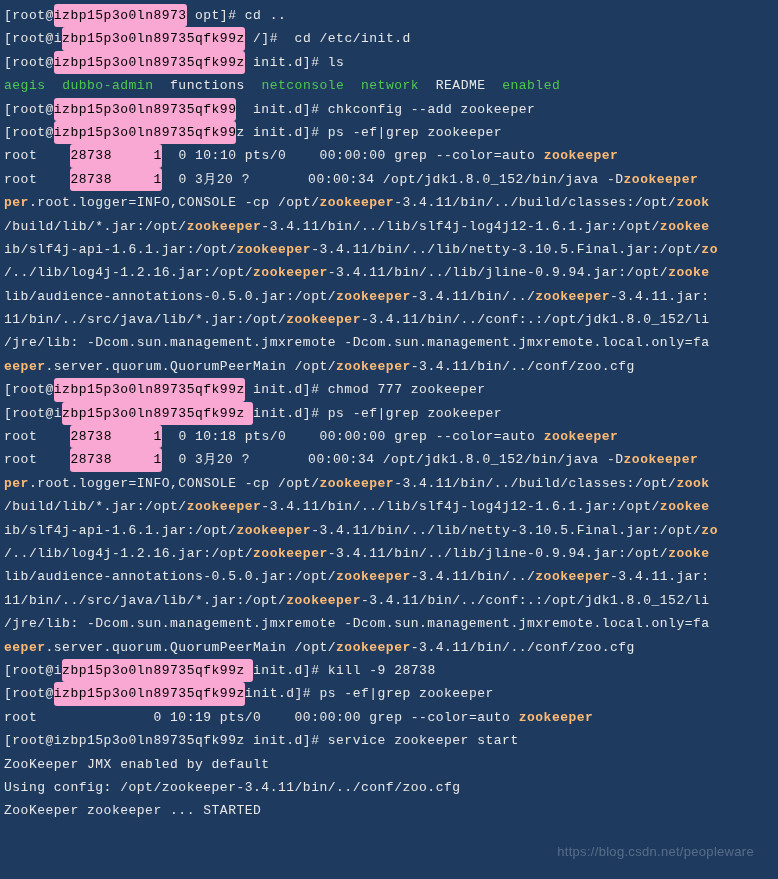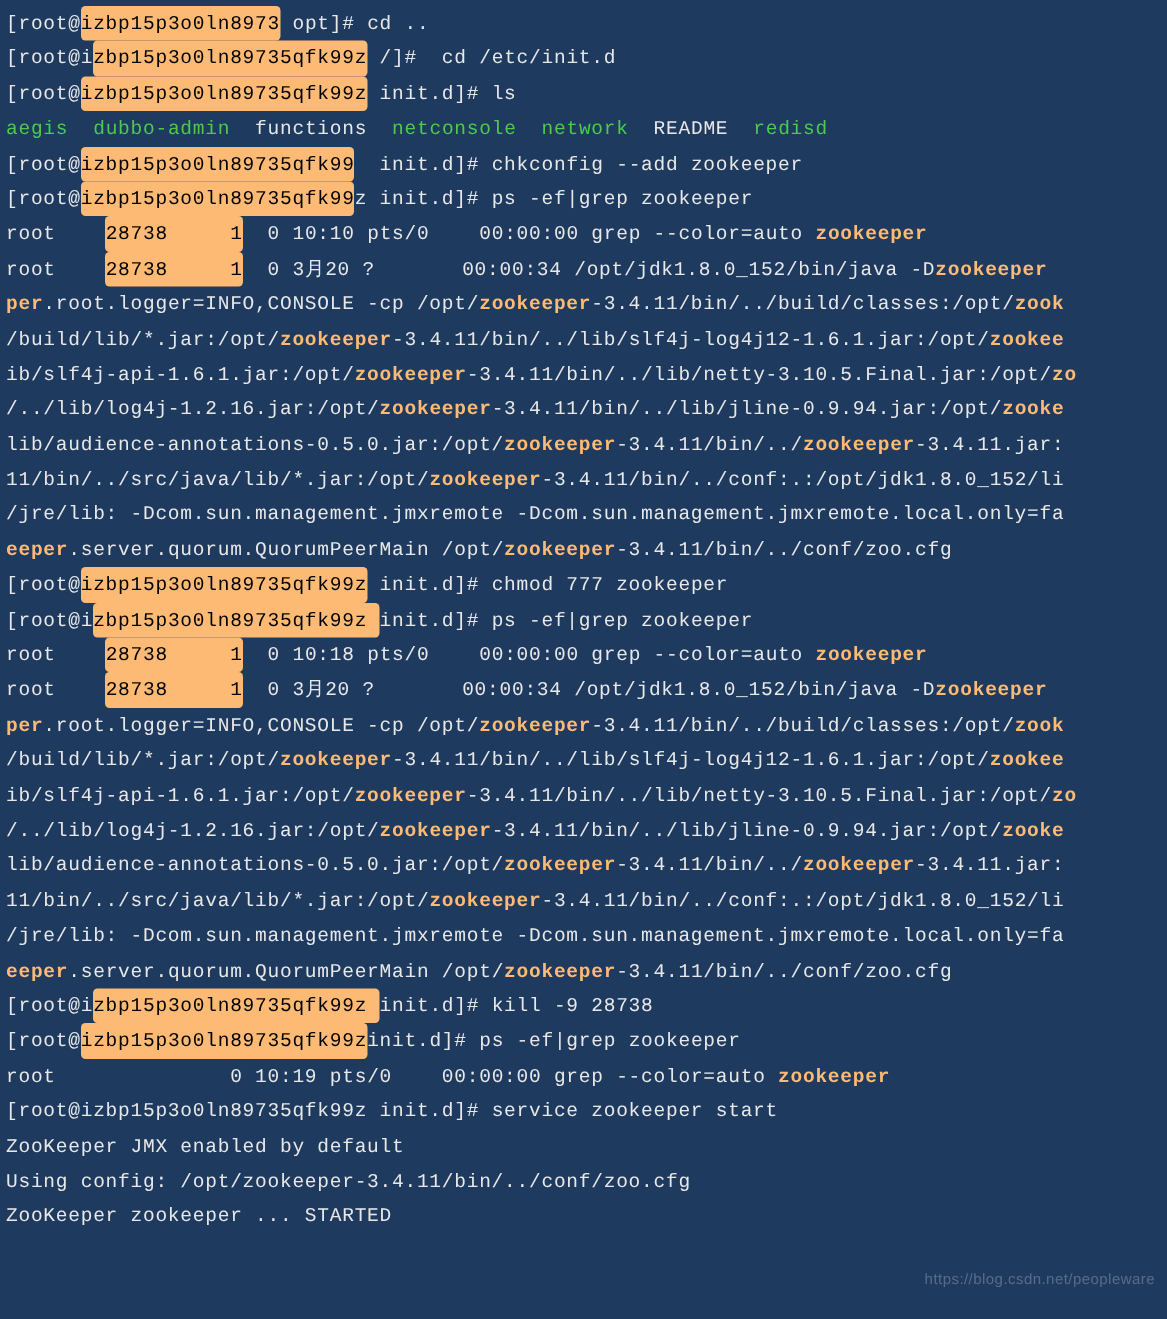--- a/index.html
+++ b/index.html
@@ -21,44 +21,44 @@
     }
     .line {
       white-space: pre;
       letter-spacing: 0.5px;
     }
     .green { color: #4ec94e; }
     .red { color: #fdba74; font-weight: bold; }
     .blue { color: #5599ff; }
     .white { color: #e8e8e8; }
     .hidden {
-      background: #fdba74;
+      background: #f9a8d4;
       color: #000;
       display: inline-block;
       border-radius: 3px;
     }
     .watermark {
       position: absolute;
       bottom: 16px;
-      right: 8px;
+      right: 24px;
       color: rgba(255,255,255,0.25);
       font-family: Arial, sans-serif;
-      font-size: 10px;
+      font-size: 13px;
       letter-spacing: 0.3px;
       text-align: center;
     }
   </style>
 </head>
 <body>
 
 <div>
 <div class="line"><span class="white">[root@</span><span class="hidden">izbp15p3o0ln8973</span> <span class="white">opt]# </span><span class="white">cd ..</span></div>
 <div class="line"><span class="white">[root@i</span><span class="hidden">zbp15p3o0ln89735qfk99z</span> <span class="white">/]#  </span><span class="white">cd /etc/init.d</span></div>
 <div class="line"><span class="white">[root@</span><span class="hidden">izbp15p3o0ln89735qfk99z</span> <span class="white">init.d]# </span><span class="white">ls</span></div>
-<div class="line"><span class="green">aegis</span>  <span class="green">dubbo-admin</span>  <span class="white">functions</span>  <span class="green">netconsole</span>  <span class="green">network</span>  <span class="white">README</span>  <span class="green">redisd</span></div>
+<div class="line"><span class="green">aegis</span>  <span class="green">dubbo-admin</span>  <span class="white">functions</span>  <span class="green">netconsole</span>  <span class="green">network</span>  <span class="white">README</span>  <span class="green">enabled</span></div>
 <div class="line"><span class="white">[root@</span><span class="hidden">izbp15p3o0ln89735qfk99</span>  <span class="white">init.d]# </span><span class="white">chkconfig --add zookeeper</span></div>
 <div class="line"><span class="white">[root@</span><span class="hidden">izbp15p3o0ln89735qfk99</span><span class="white">z init.d]# </span><span class="white">ps -ef|grep zookeeper</span></div>
 <div class="line"><span class="white">root</span>    <span class="hidden">28738     1</span>  <span class="white">0 10:10 pts/0    00:00:00 grep --color=auto </span><span class="red">zookeeper</span></div>
 <div class="line"><span class="white">root</span>    <span class="hidden">28738     1</span>  <span class="white">0 3月20 ?       00:00:34 /opt/jdk1.8.0_152/bin/java -D</span><span class="red">zookeeper</span></div>
 <div class="line"><span class="red">per</span><span class="white">.root.logger=INFO,CONSOLE -cp /opt/</span><span class="red">zookeeper</span><span class="white">-3.4.11/bin/../build/classes:/opt/</span><span class="red">zook</span></div>
 <div class="line"><span class="white">/build/lib/*.jar:/opt/</span><span class="red">zookeeper</span><span class="white">-3.4.11/bin/../lib/slf4j-log4j12-1.6.1.jar:/opt/</span><span class="red">zookee</span></div>
 <div class="line"><span class="white">ib/slf4j-api-1.6.1.jar:/opt/</span><span class="red">zookeeper</span><span class="white">-3.4.11/bin/../lib/netty-3.10.5.Final.jar:/opt/</span><span class="red">zo</span></div>
 <div class="line"><span class="white">/../lib/log4j-1.2.16.jar:/opt/</span><span class="red">zookeeper</span><span class="white">-3.4.11/bin/../lib/jline-0.9.94.jar:/opt/</span><span class="red">zooke</span></div>
 <div class="line"><span class="white">lib/audience-annotations-0.5.0.jar:/opt/</span><span class="red">zookeeper</span><span class="white">-3.4.11/bin/../</span><span class="red">zookeeper</span><span class="white">-3.4.11.jar:</span></div>
 <div class="line"><span class="white">11/bin/../src/java/lib/*.jar:/opt/</span><span class="red">zookeeper</span><span class="white">-3.4.11/bin/../conf:.:/opt/jdk1.8.0_152/li</span></div>

